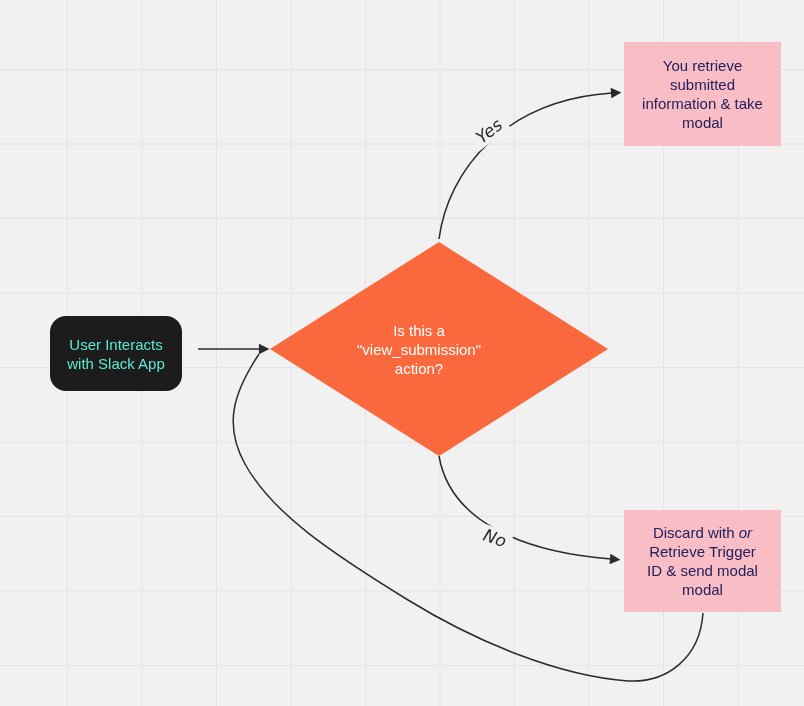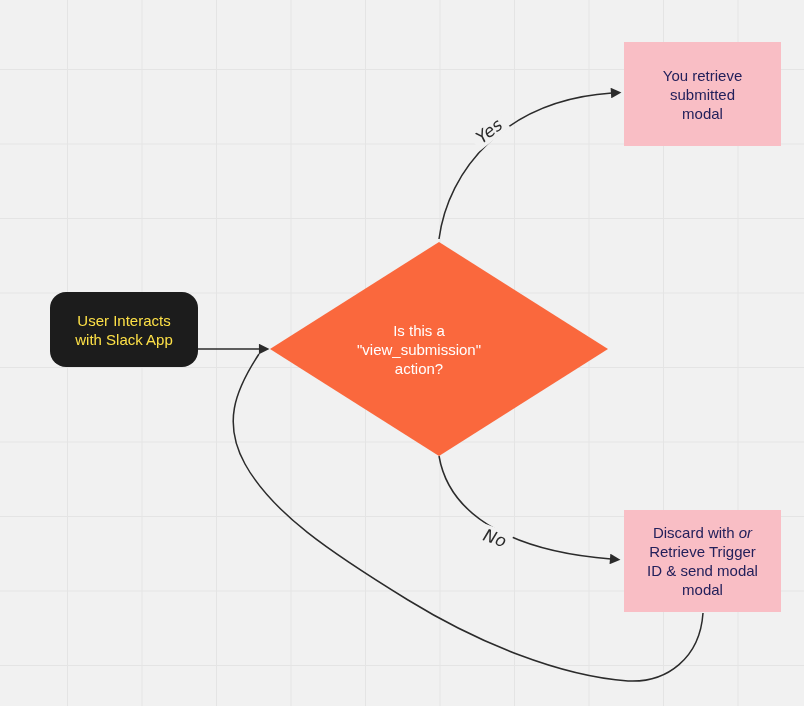--- a/index.html
+++ b/index.html
@@ -31,24 +31,24 @@
     align-items: center;
     justify-content: center;
     text-align: center;
     box-sizing: border-box;
     font-size: 15px;
     line-height: 19px;
   }
   .node .line { display: block; }
 
   .start-node {
-    left: 50px; top: 292px;
-    width: 148px; height: 75px;
+    left: 50px; top: 316px;
+    width: 132px; height: 75px;
     background: #1c1c1c;
-    color: #fde047;
+    color: #5eead4;
     border-radius: 16px;
   }
 
   .decision-label {
     left: 324px; top: 310px;
     width: 190px; height: 78px;
     color: #ffffff;
     background: transparent;
   }
 
@@ -111,20 +111,21 @@
 
   <div class="node decision-label">
     <span class="line">Is this a</span>
     <span class="line">"view_submission"</span>
     <span class="line">action?</span>
   </div>
 
   <div class="node outcome-node outcome-yes">
     <span class="line">You retrieve</span>
     <span class="line">submitted</span>
+    <span class="line">information &amp; take</span>
     <span class="line">modal</span>
   </div>
 
   <div class="node outcome-node outcome-no">
     <span class="line">
       <span>Discard with </span><span class="italic">or</span>
     </span>
     <span class="line">Retrieve Trigger</span>
     <span class="line">ID &amp; send modal</span>
     <span class="line">modal</span>

